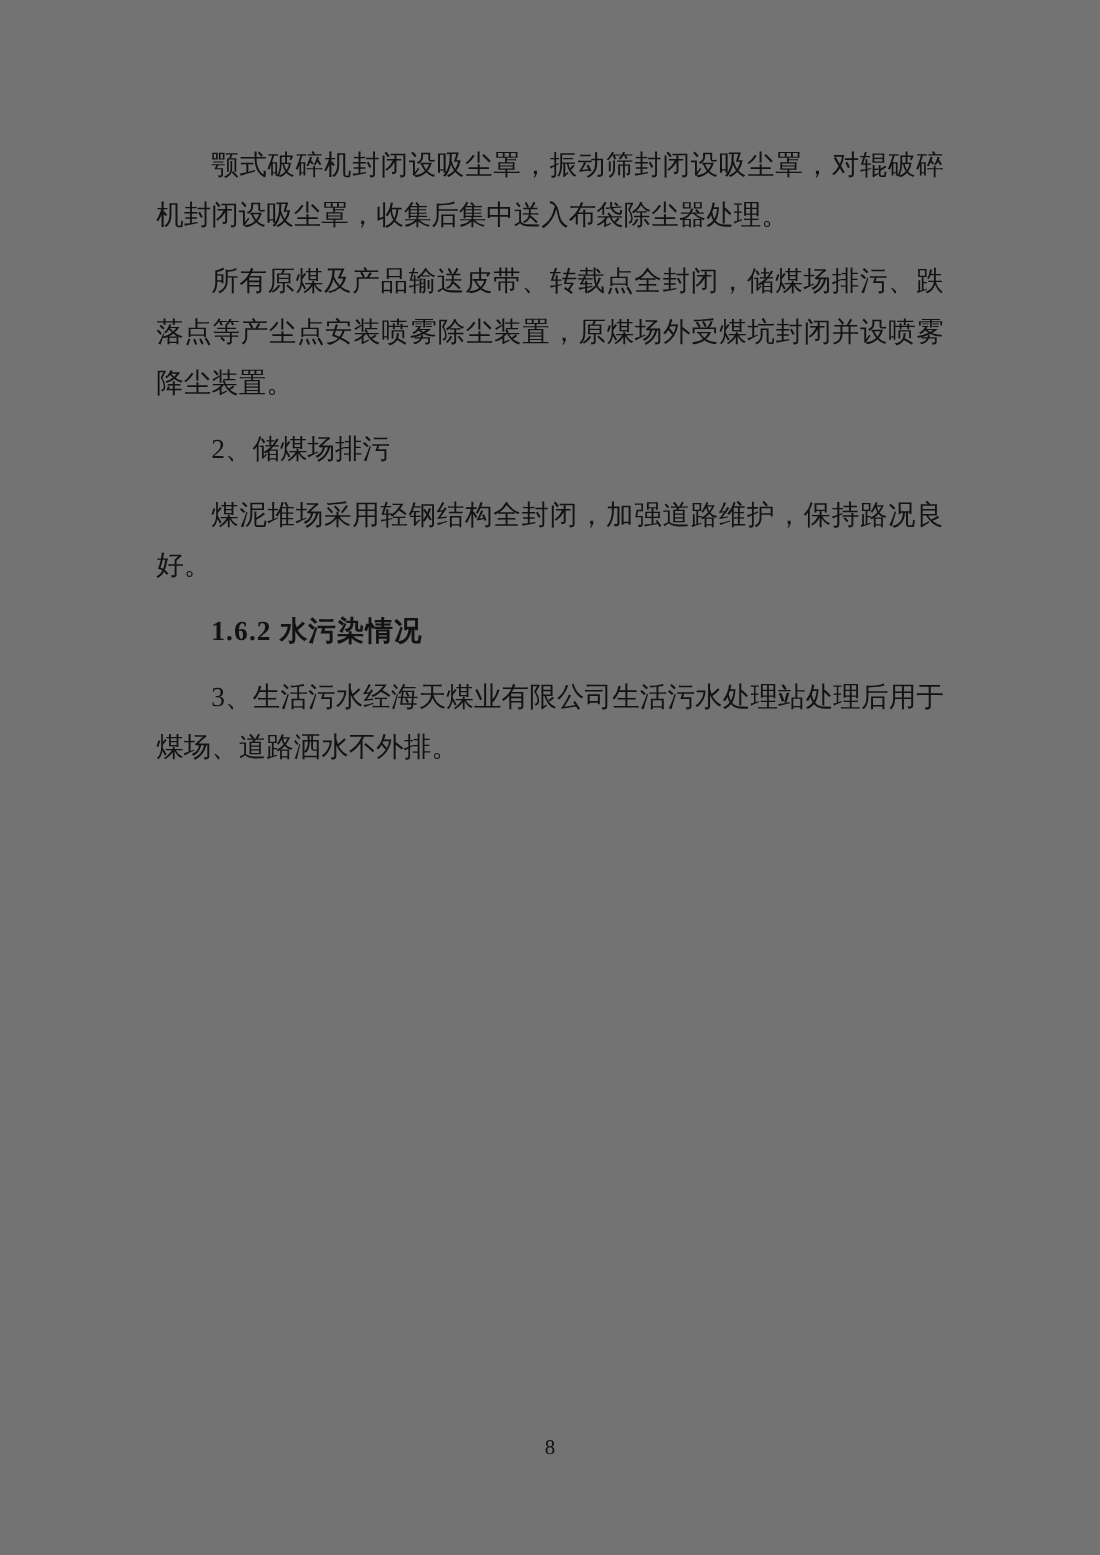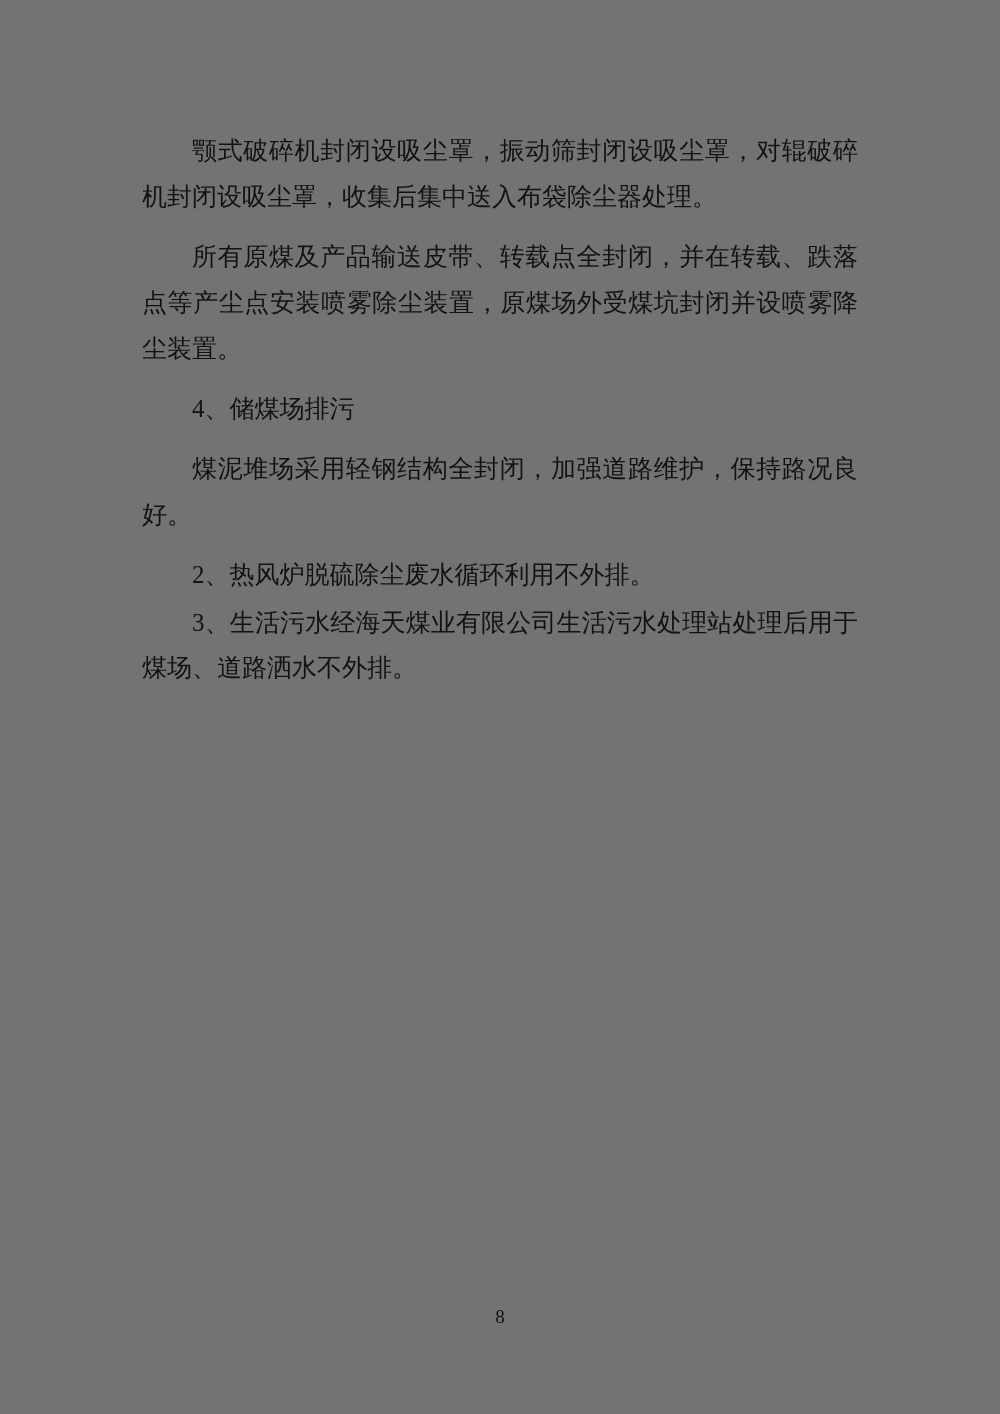--- a/index.html
+++ b/index.html
@@ -63,20 +63,20 @@
     font-size: 19px;
     color: #121212;
   }
 </style>
 </head>
 <body>
 
 <div class="page">
   <div class="content">
     <p class="para-a">颚式破碎机封闭设吸尘罩，振动筛封闭设吸尘罩，对辊破碎机封闭设吸尘罩，收集后集中送入布袋除尘器处理。</p>
-    <p class="para-a">所有原煤及产品输送皮带、转载点全封闭，并在转载、跌落点等产尘点安装喷雾除尘装置，原煤场外受煤坑封闭并设喷雾降尘装置。</p>
-    <p class="subhead-a">4、储煤场排污</p>
+    <p class="para-a">所有原煤及产品输送皮带、转载点全封闭，储煤场排污、跌落点等产尘点安装喷雾除尘装置，原煤场外受煤坑封闭并设喷雾降尘装置。</p>
+    <p class="subhead-a">2、储煤场排污</p>
     <p class="para-a">煤泥堆场采用轻钢结构全封闭，加强道路维护，保持路况良好。</p>
-    <p class="para-b">2、热风炉脱硫除尘废水循环利用不外排。</p>
+    <p class="heading-162">1.6.2 水污染情况</p>
     <p class="para-b">3、生活污水经海天煤业有限公司生活污水处理站处理后用于煤场、道路洒水不外排。</p>
   </div>
   <div class="page-number">8</div>
 </div>
 
 </body></html>

